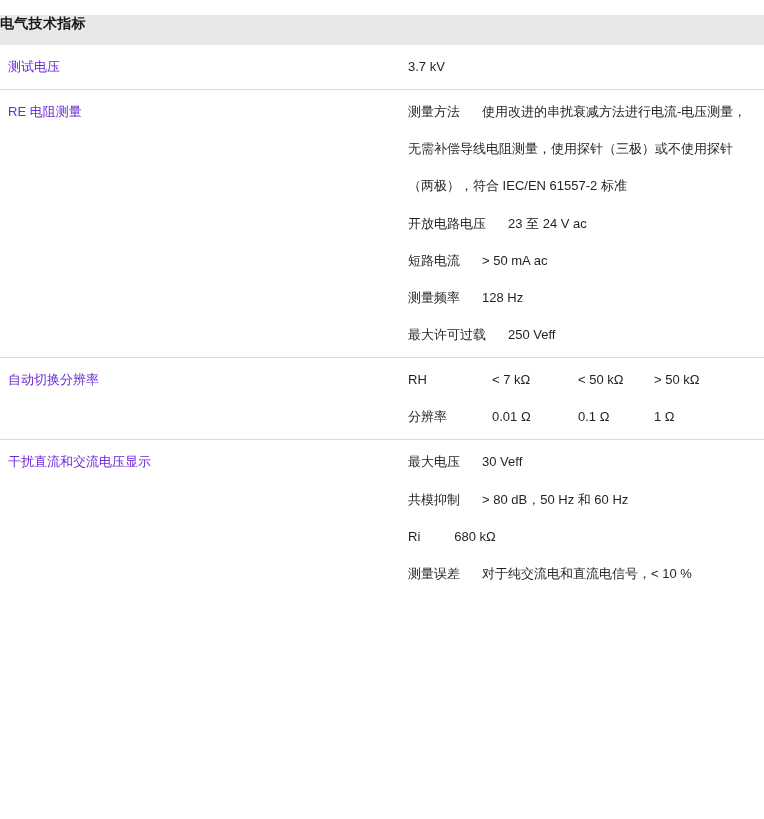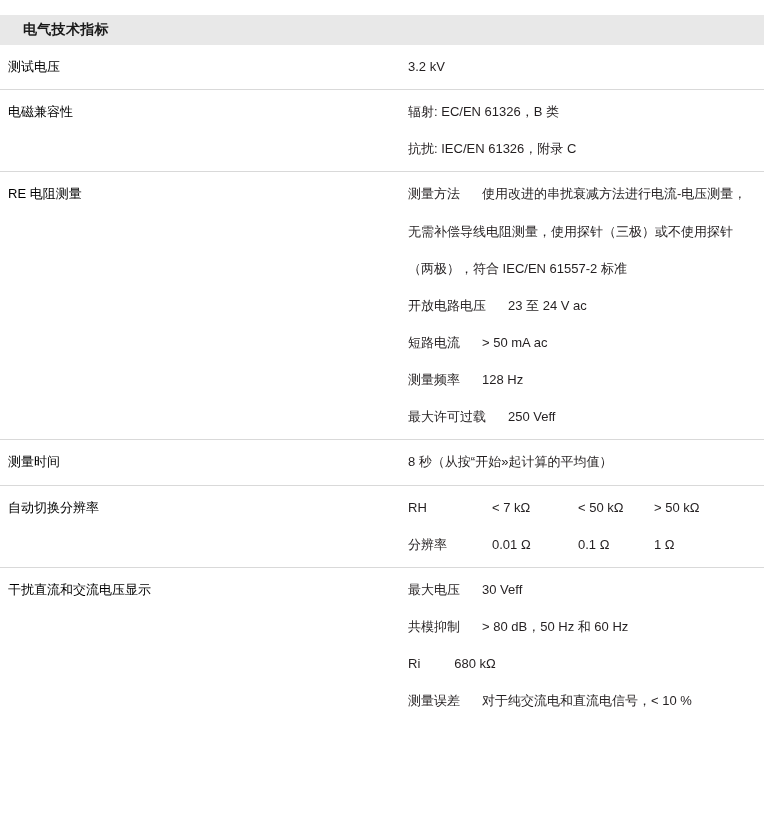--- a/index.html
+++ b/index.html
@@ -17,22 +17,21 @@
   }
   .page {
     width: 764px;
     position: relative;
   }
   .spec-header {
     background: #e8e8e8;
     height: 30px;
     margin: 15px 0 0 0;
     display: flex;
-    align-items: center;
-    padding-left: 23px;
+    padding-left: 0;
     box-sizing: border-box;
   }
   .spec-header-title {
     font-size: 14px;
     font-weight: bold;
     color: #1a1a1a;
     letter-spacing: 0.3px;
   }
   table.spec-table {
     width: 100%;
@@ -43,21 +42,21 @@
     border-bottom: 1px solid #d9d9d9;
   }
   table.spec-table tr.no-border {
     border-bottom: none;
   }
   td.label-cell {
     width: 390px;
     padding: 12px 10px 12px 8px;
     vertical-align: top;
     font-size: 13px;
-    color: #000000;
+    color: #6d28d9;
     line-height: 1.55;
   }
   td.value-cell {
     padding: 12px 6px 12px 0;
     vertical-align: top;
     font-size: 13px;
     color: #231f20;
     line-height: 1.55;
     white-space: nowrap;
   }
@@ -83,37 +82,26 @@
     <span class="spec-header-title">电气技术指标</span>
   </div>
 
   <table class="spec-table">
     <tbody>
 
       <tr>
         <td class="label-cell">测试电压</td>
         <td class="value-cell">
           <span class="value-line">
-            <span>3.2 kV</span>
+            <span>3.7 kV</span>
           </span>
         </td>
       </tr>
 
 
-      <tr>
-        <td class="label-cell">电磁兼容性</td>
-        <td class="value-cell">
-          <span class="value-line">
-            <span>辐射: EC/EN 61326，B 类</span>
-          </span>
-          <span class="value-line">
-            <span>抗扰: IEC/EN 61326，附录 C</span>
-          </span>
-        </td>
-      </tr>
 
       <tr>
         <td class="label-cell">RE 电阻测量</td>
         <td class="value-cell">
           <span class="value-line">
             <span>测量方法</span><span class="gap-md"></span><span>使用改进的串扰衰减方法进行电流-电压测量，</span>
           </span>
           <span class="value-line">
             <span>无需补偿导线电阻测量，使用探针（三极）或不使用探针</span>
           </span>
@@ -128,28 +116,20 @@
           </span>
           <span class="value-line">
             <span>测量频率</span><span class="gap-md"></span><span>128 Hz</span>
           </span>
           <span class="value-line">
             <span>最大许可过载</span><span class="gap-md"></span><span>250 Veff</span>
           </span>
         </td>
       </tr>
 
-      <tr>
-        <td class="label-cell">测量时间</td>
-        <td class="value-cell">
-          <span class="value-line">
-            <span>8 秒（从按“开始»起计算的平均值）</span>
-          </span>
-        </td>
-      </tr>
 
 
       <tr>
         <td class="label-cell">自动切换分辨率</td>
         <td class="value-cell">
           <span class="value-line">
             <span class="col-a">RH</span><span class="col-b">&lt; 7 kΩ</span><span class="col-c">&lt; 50 kΩ</span><span>&gt; 50 kΩ</span>
           </span>
           <span class="value-line">
             <span class="col-a">分辨率</span><span class="col-b">0.01 Ω</span><span class="col-c">0.1 Ω</span><span>1 Ω</span>

